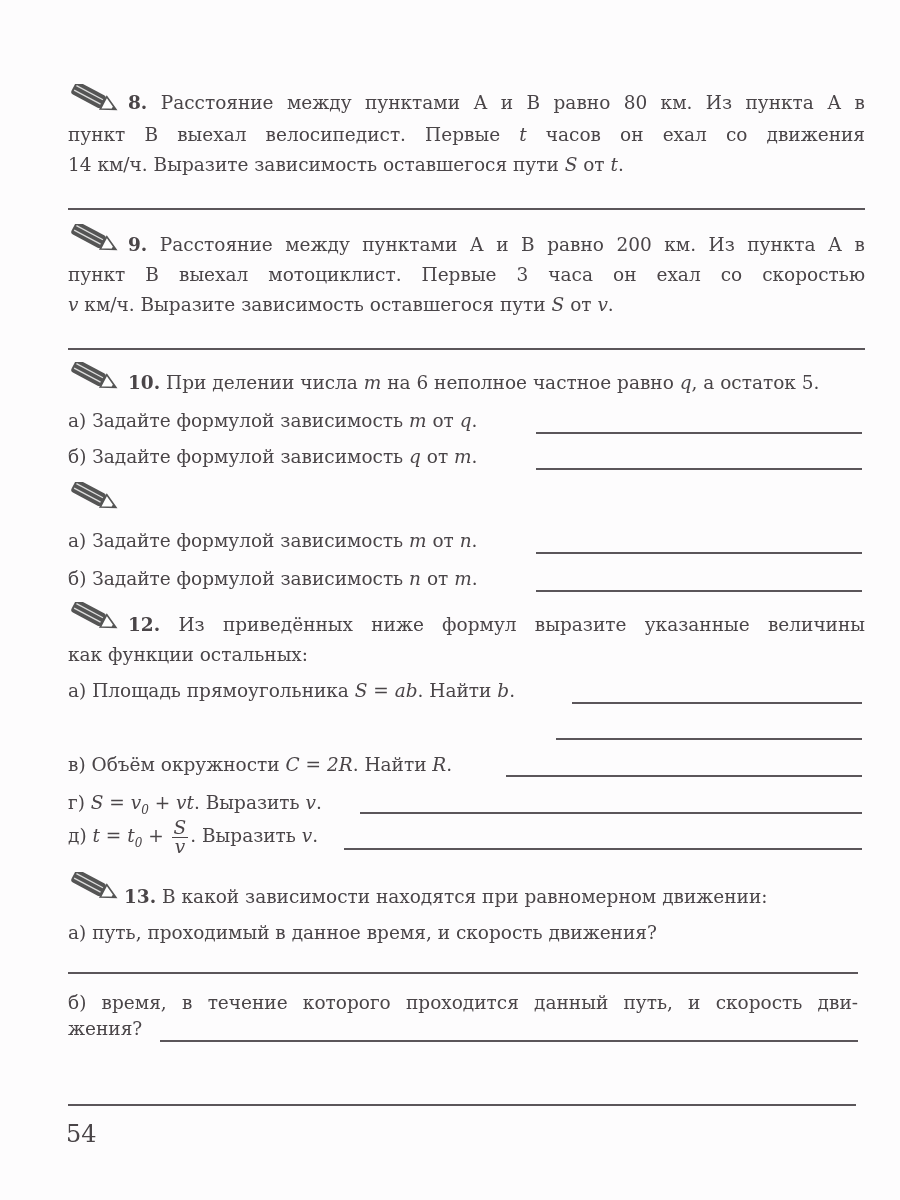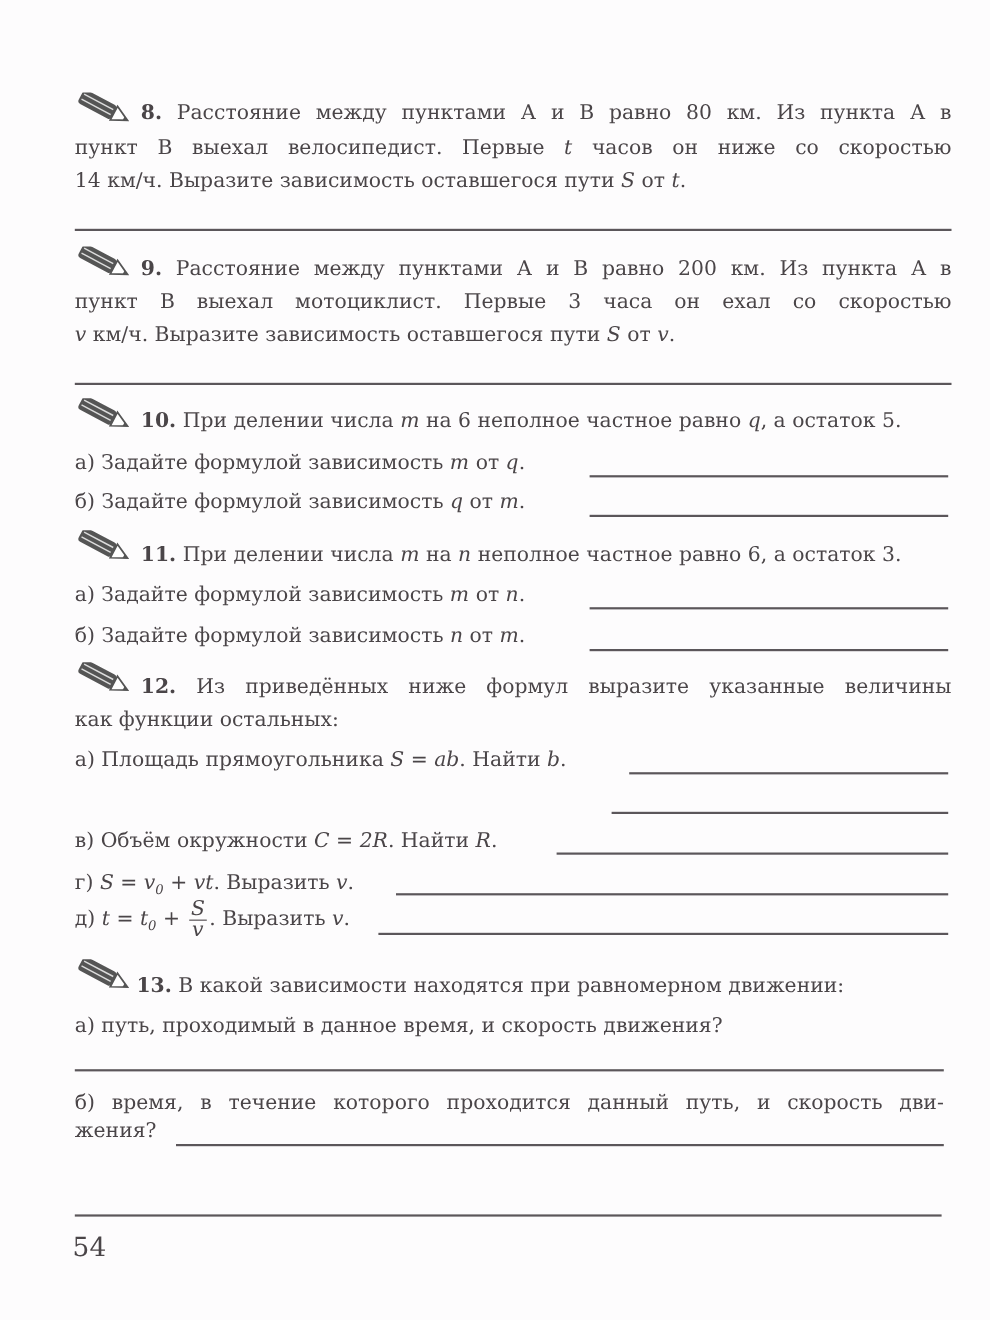--- a/index.html
+++ b/index.html
@@ -30,21 +30,21 @@
   <svg class="pencil" style="left:68px;top:84px" viewBox="0 0 56 32">
     <g transform="rotate(28 28 16)">
       <rect x="2" y="8" width="34" height="14" rx="3" fill="#555"></rect>
       <line x1="4" y1="12.5" x2="34" y2="12.5" stroke="#ddd" stroke-width="1.3"></line>
       <line x1="4" y1="17.5" x2="34" y2="17.5" stroke="#ddd" stroke-width="1.3"></line>
       <path d="M36 8 L50 15 L36 22 Z" fill="#fff" stroke="#555" stroke-width="1.6"></path>
       <path d="M46 13 L50 15 L46 17 Z" fill="#555"></path>
     </g>
   </svg>
   <div class="task-head justify" style="top:88px;left:128px;width:737px"><span class="num">8.</span><span> Расстояние между пунктами А и В равно 80 км. Из пункта А в</span></div>
-  <div class="txt justify" style="top:120px"><span>пункт В выехал велосипедист. Первые </span><span class="v">t</span><span> часов он ниже со скоростью</span></div>
+  <div class="txt justify" style="top:120px"><span>пункт В выехал велосипедист. Первые </span><span class="v">t</span><span> часов он ехал со движения</span></div>
   <div class="txt" style="top:150px"><span>14 км/ч. Выразите зависимость оставшегося пути </span><span class="v">S</span><span> от </span><span class="v">t</span><span>.</span></div>
   <div class="line" style="left:68px;top:208px;width:797px"></div>
 
   <svg class="pencil" style="left:68px;top:224px" viewBox="0 0 56 32">
     <g transform="rotate(28 28 16)">
       <rect x="2" y="8" width="34" height="14" rx="3" fill="#555"></rect>
       <line x1="4" y1="12.5" x2="34" y2="12.5" stroke="#ddd" stroke-width="1.3"></line>
       <line x1="4" y1="17.5" x2="34" y2="17.5" stroke="#ddd" stroke-width="1.3"></line>
       <path d="M36 8 L50 15 L36 22 Z" fill="#fff" stroke="#555" stroke-width="1.6"></path>
       <path d="M46 13 L50 15 L46 17 Z" fill="#555"></path>
@@ -72,21 +72,20 @@
 
   <svg class="pencil" style="left:68px;top:482px" viewBox="0 0 56 32">
     <g transform="rotate(28 28 16)">
       <rect x="2" y="8" width="34" height="14" rx="3" fill="#555"></rect>
       <line x1="4" y1="12.5" x2="34" y2="12.5" stroke="#ddd" stroke-width="1.3"></line>
       <line x1="4" y1="17.5" x2="34" y2="17.5" stroke="#ddd" stroke-width="1.3"></line>
       <path d="M36 8 L50 15 L36 22 Z" fill="#fff" stroke="#555" stroke-width="1.6"></path>
       <path d="M46 13 L50 15 L46 17 Z" fill="#555"></path>
     </g>
   </svg>
-  <div class="task-head" style="top:490px;left:128px"><span class="num">11.</span><span> При делении числа </span><span class="v">m</span><span> на </span><span class="v">n</span><span> неполное частное равно 6, а остаток 3.</span></div>
   <div class="txt" style="top:526px"><span>а) Задайте формулой зависимость </span><span class="v">m</span><span> от </span><span class="v">n</span><span>.</span></div>
   <div class="line" style="left:536px;top:552px;width:326px"></div>
   <div class="txt" style="top:564px"><span>б) Задайте формулой зависимость </span><span class="v">n</span><span> от </span><span class="v">m</span><span>.</span></div>
   <div class="line" style="left:536px;top:590px;width:326px"></div>
 
   <svg class="pencil" style="left:68px;top:602px" viewBox="0 0 56 32">
     <g transform="rotate(28 28 16)">
       <rect x="2" y="8" width="34" height="14" rx="3" fill="#555"></rect>
       <line x1="4" y1="12.5" x2="34" y2="12.5" stroke="#ddd" stroke-width="1.3"></line>
       <line x1="4" y1="17.5" x2="34" y2="17.5" stroke="#ddd" stroke-width="1.3"></line>

